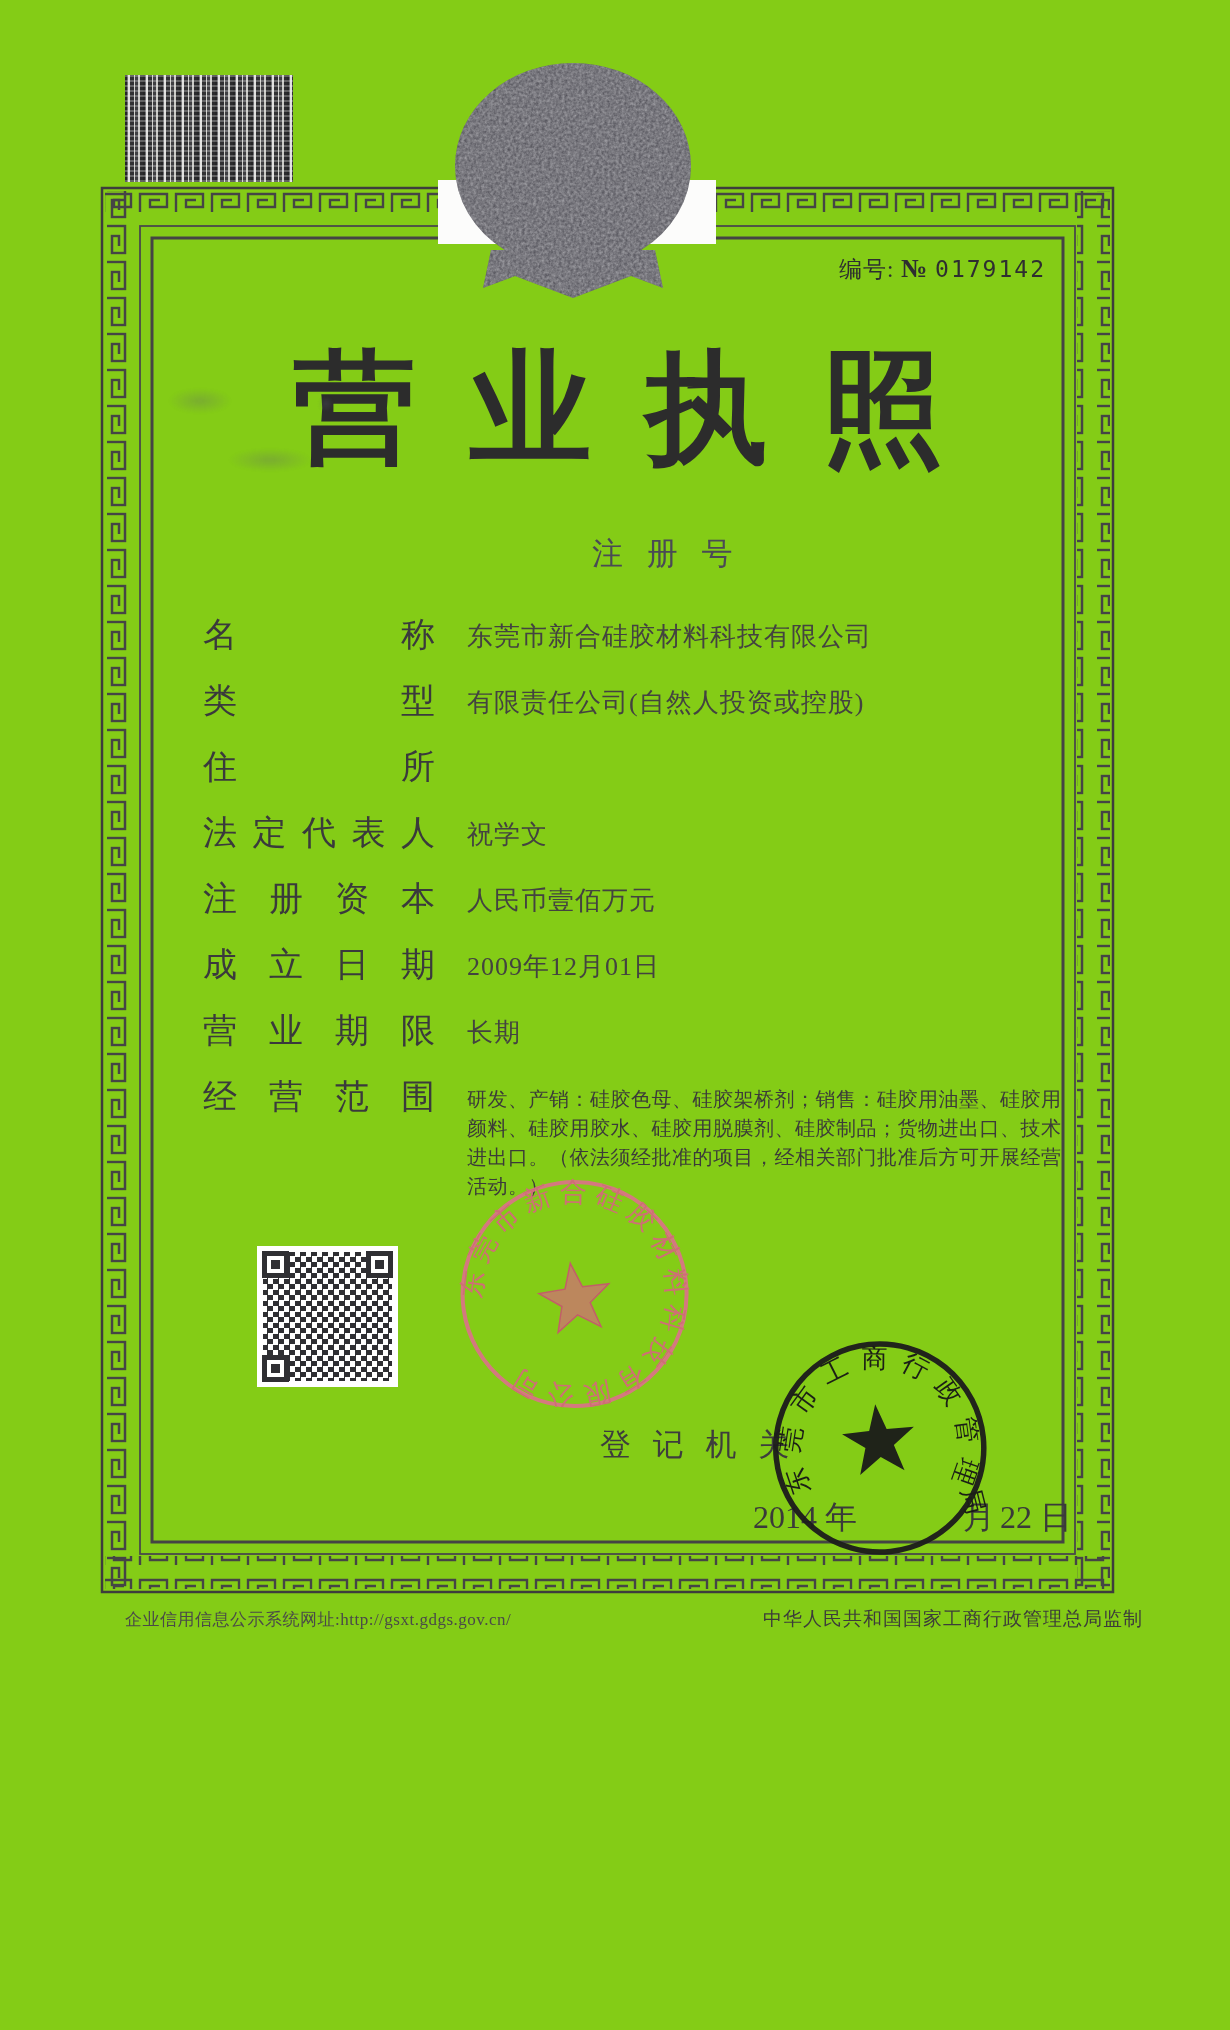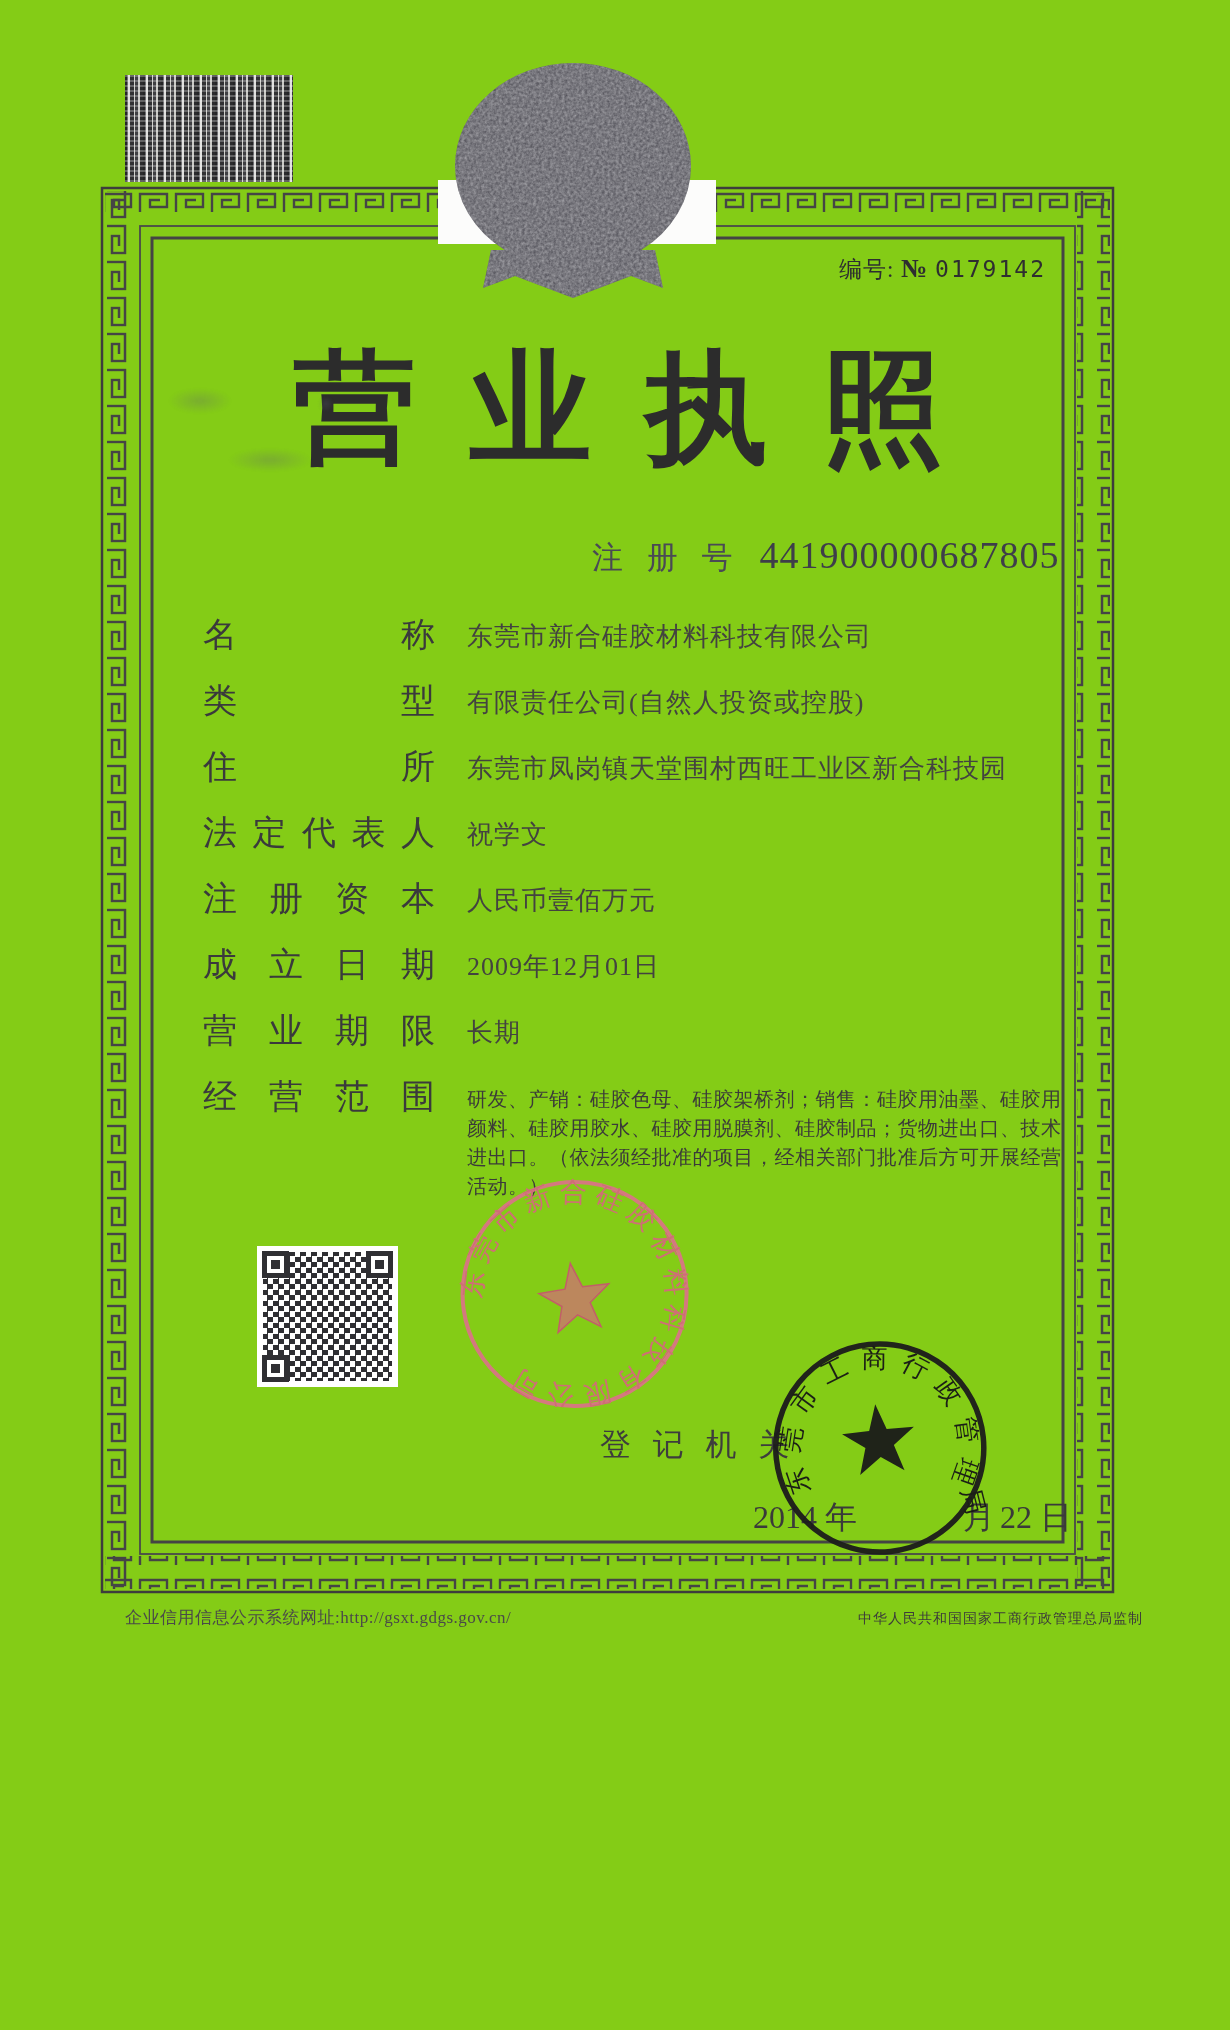--- a/index.html
+++ b/index.html
@@ -54,21 +54,21 @@
   .qf.tl{left:0;top:0}.qf.tr{right:0;top:0}.qf.bl{left:0;bottom:0}
   
   .company-seal{position:absolute;left:450px;top:1172px;width:250px;height:250px;z-index:5;transform:rotate(-8deg);opacity:.92;}
   .authority-seal{position:absolute;left:768px;top:1338px;width:224px;height:224px;z-index:6;transform:rotate(-6deg);opacity:.95;}
   .registrar{position:absolute;left:600px;top:1424px;z-index:4;font-size:31px;color:#3d3d3d;word-spacing:14px;}
   .d-part{position:absolute;top:1496px;z-index:4;font-size:32px;color:#3a3a3a;}
   .d-year{left:753px}.d-month{left:963px}.d-day{left:1000px}
   
   .footer{position:absolute;left:100px;top:1606px;width:1018px;display:flex;justify-content:space-between;align-items:baseline;z-index:4;margin-left:25px;}
   .footer .f-left{font-size:17px;color:#4a4a48;letter-spacing:.5px;}
-  .footer .f-right{font-size:14px;color:#3c3c3a;letter-spacing:1px;}
+  .footer .f-right{font-size:19px;color:#3c3c3a;letter-spacing:1px;}
   
   .smudge{position:absolute;background:radial-gradient(rgba(95,95,115,.28),rgba(0,0,0,0) 70%);filter:blur(1px);z-index:4;}
   .s1{left:168px;top:388px;width:64px;height:26px;}
   .s2{left:228px;top:448px;width:84px;height:24px;}
   .s3{left:318px;top:396px;width:16px;height:16px;}
 </style>
 </head>
 <body>
 
 <div class="page">
@@ -114,35 +114,33 @@
   <div class="serial">
     <span>编号:</span>
     <span class="nosym">№</span>
     <span class="num">0179142</span>
   </div>
 
   <div class="title">营业执照</div>
 
   <div class="regline">
     <span class="rlabel">注 册 号</span>
-    <span class="rnum">441900000687805</span>
   </div>
 
   <div class="fields">
     <div class="frow">
       <span class="flabel">名称</span>
       <span class="fvalue">东莞市新合硅胶材料科技有限公司</span>
     </div>
     <div class="frow">
       <span class="flabel">类型</span>
       <span class="fvalue">有限责任公司(自然人投资或控股)</span>
     </div>
     <div class="frow">
       <span class="flabel">住所</span>
-      <span class="fvalue">东莞市凤岗镇天堂围村西旺工业区新合科技园</span>
     </div>
     <div class="frow">
       <span class="flabel">法定代表人</span>
       <span class="fvalue">祝学文</span>
     </div>
     <div class="frow">
       <span class="flabel">注册资本</span>
       <span class="fvalue">人民币壹佰万元</span>
     </div>
     <div class="frow">

